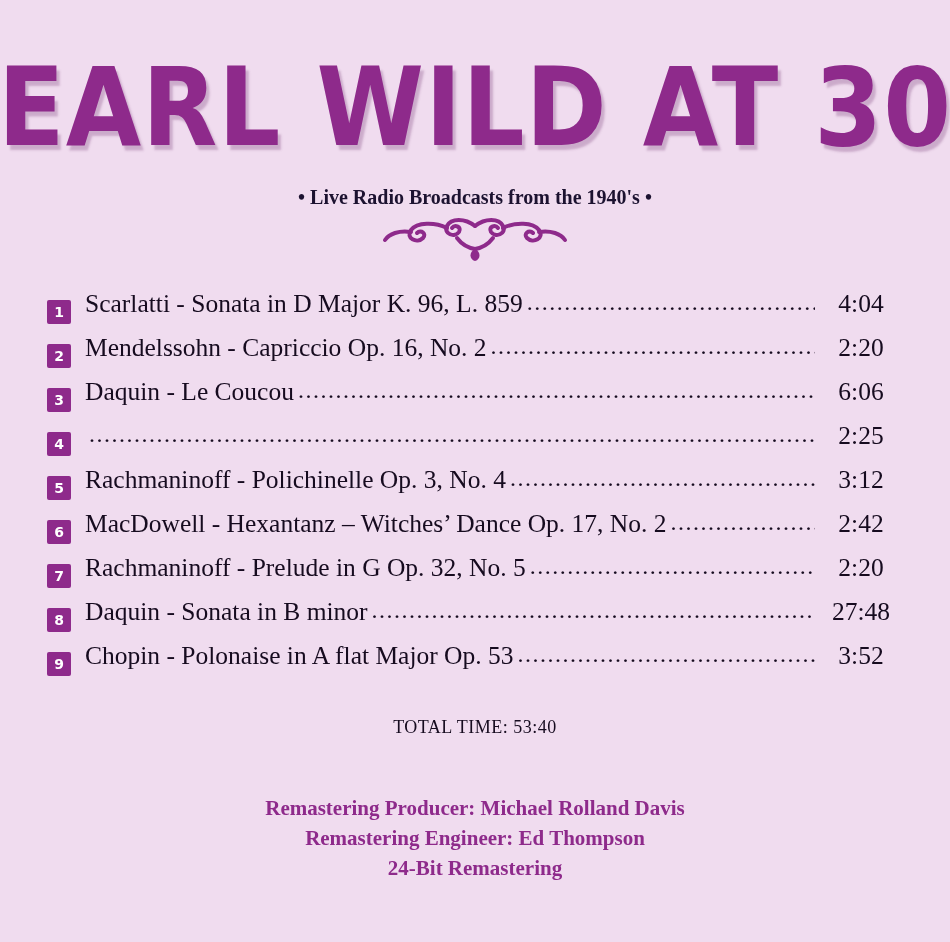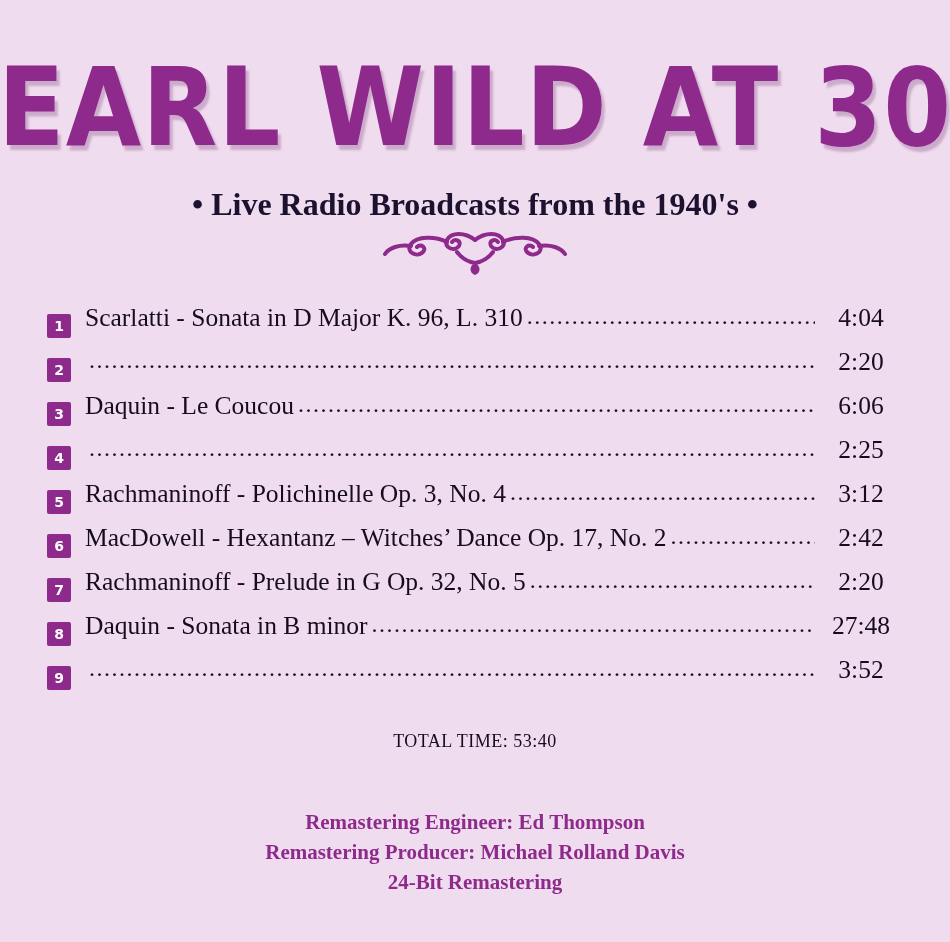--- a/index.html
+++ b/index.html
@@ -37,21 +37,21 @@
     transform-origin: center top;
     text-shadow: 3px 4px 2px rgba(120, 60, 120, 0.30);
     line-height: 1.0;
     white-space: nowrap;
   }
 
   .subtitle {
     margin-top: 40px;
     font-family: "Liberation Serif", serif;
     font-weight: bold;
-    font-size: 32px;
+    font-size: 20px;
     color: #1c1230;
     white-space: nowrap;
   }
 
   
   .ornament {
     margin-top: 6px;
     height: 48px;
     display: flex;
     align-items: center;
@@ -157,27 +157,28 @@
         <path d="M92 22 C 98 30, 104 32, 110 33 C 116 32, 122 30, 128 22"></path>
       </g>
       <path d="M110 33 C 104 36, 104 43, 110 45 C 116 43, 116 36, 110 33 Z" fill="#8e2a8b"></path>
     </svg>
   </div>
 
   <div class="tracklist">
 
     <div class="track">
       <span class="track-num">1</span>
-      <span class="track-title">Scarlatti  -  Sonata in D Major  K. 96, L. 310</span>
+      <span class="track-title">Scarlatti  -  Sonata in D Major  K. 96, L. 859</span>
       <span class="dots">.................................................................................................................</span>
       <span class="track-time">4:04</span>
     </div>
 
     <div class="track">
       <span class="track-num">2</span>
+      <span class="track-title">Mendelssohn  -  Capriccio Op. 16, No. 2</span>
       <span class="dots">.................................................................................................................</span>
       <span class="track-time">2:20</span>
     </div>
 
     <div class="track">
       <span class="track-num">3</span>
       <span class="track-title">Daquin  -  Le Coucou</span>
       <span class="dots">.................................................................................................................</span>
       <span class="track-time">6:06</span>
     </div>
@@ -211,27 +212,28 @@
 
     <div class="track">
       <span class="track-num">8</span>
       <span class="track-title">Daquin  -  Sonata in B minor</span>
       <span class="dots">.................................................................................................................</span>
       <span class="track-time">27:48</span>
     </div>
 
     <div class="track">
       <span class="track-num">9</span>
+      <span class="track-title">Chopin  -  Polonaise in A flat Major Op. 53</span>
       <span class="dots">.................................................................................................................</span>
       <span class="track-time">3:52</span>
     </div>
 
   </div>
 
   <div class="total">TOTAL TIME:  53:40</div>
 
   <div class="credits">
+    <div>Remastering Producer: Michael Rolland Davis</div>
     <div>Remastering Engineer: Ed Thompson</div>
-    <div>Remastering Producer: Michael Rolland Davis</div>
     <div>24-Bit Remastering</div>
   </div>
 
 </div>
 
 </body></html>

